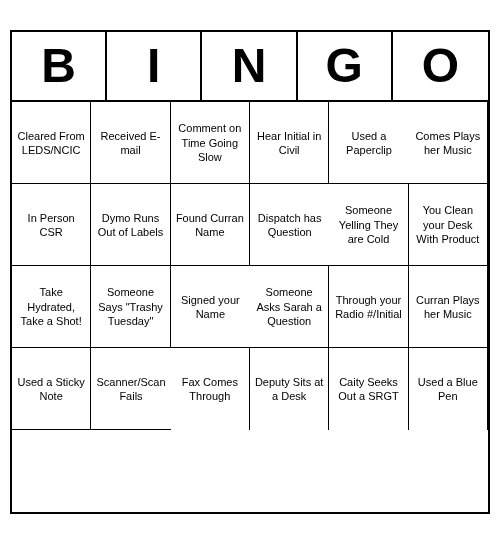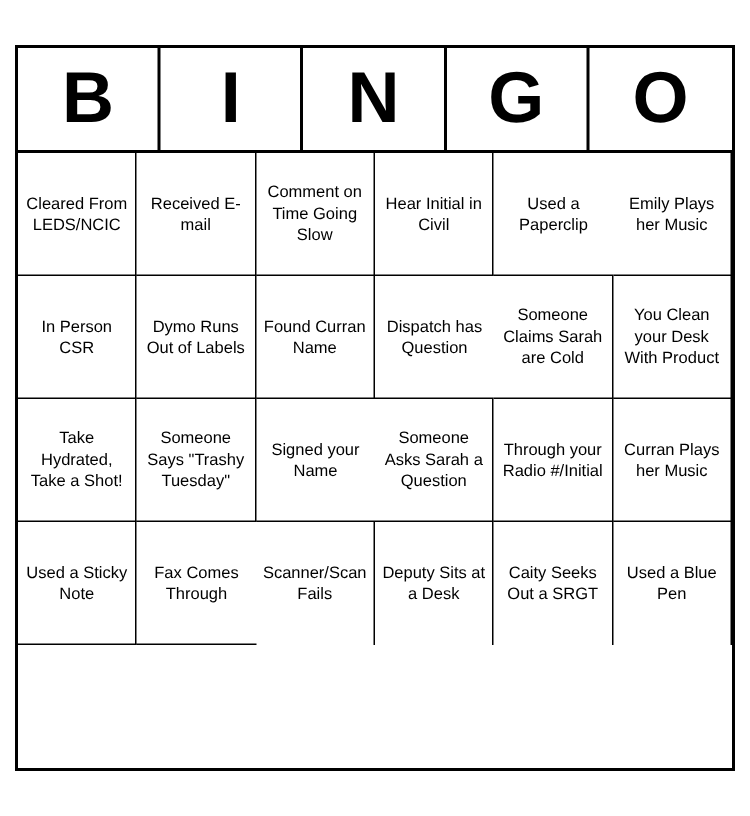--- a/index.html
+++ b/index.html
@@ -67,33 +67,33 @@
     <div class="bingo-letter">N</div>
     <div class="bingo-letter">G</div>
     <div class="bingo-letter">O</div>
   </div>
   <div class="bingo-grid" id="bingo-grid">
   <div class="bingo-cell">Cleared From LEDS/NCIC</div>
       <div class="bingo-cell">Received E-mail</div>
       <div class="bingo-cell">Comment on Time Going Slow</div>
       <div class="bingo-cell">Hear Initial in Civil</div>
       <div class="bingo-cell">Used a Paperclip</div>
-      <div class="bingo-cell">Emily Plays her Music</div>
+      <div class="bingo-cell">Comes Plays her Music</div>
       <div class="bingo-cell">In Person CSR</div>
       <div class="bingo-cell">Dymo Runs Out of Labels</div>
       <div class="bingo-cell">Found Curran Name</div>
       <div class="bingo-cell">Dispatch has Question</div>
-      <div class="bingo-cell">Someone Claims Sarah are Cold</div>
+      <div class="bingo-cell">Someone Yelling They are Cold</div>
       <div class="bingo-cell">You Clean your Desk With Product</div>
       <div class="bingo-cell">Take Hydrated, Take a Shot!</div>
       <div class="bingo-cell">Someone Says "Trashy Tuesday"</div>
       <div class="bingo-cell">Signed your Name</div>
       <div class="bingo-cell">Someone Asks Sarah a Question</div>
       <div class="bingo-cell">Through your Radio #/Initial</div>
       <div class="bingo-cell">Curran Plays her Music</div>
       <div class="bingo-cell">Used a Sticky Note</div>
+      <div class="bingo-cell">Scanner/Scan Fails</div>
       <div class="bingo-cell">Fax Comes Through</div>
-      <div class="bingo-cell">Scanner/Scan Fails</div>
       <div class="bingo-cell">Deputy Sits at a Desk</div>
       <div class="bingo-cell">Caity Seeks Out a SRGT</div>
       <div class="bingo-cell">Used a Blue Pen</div>
     </div>
 </div>
 
 </body></html>

